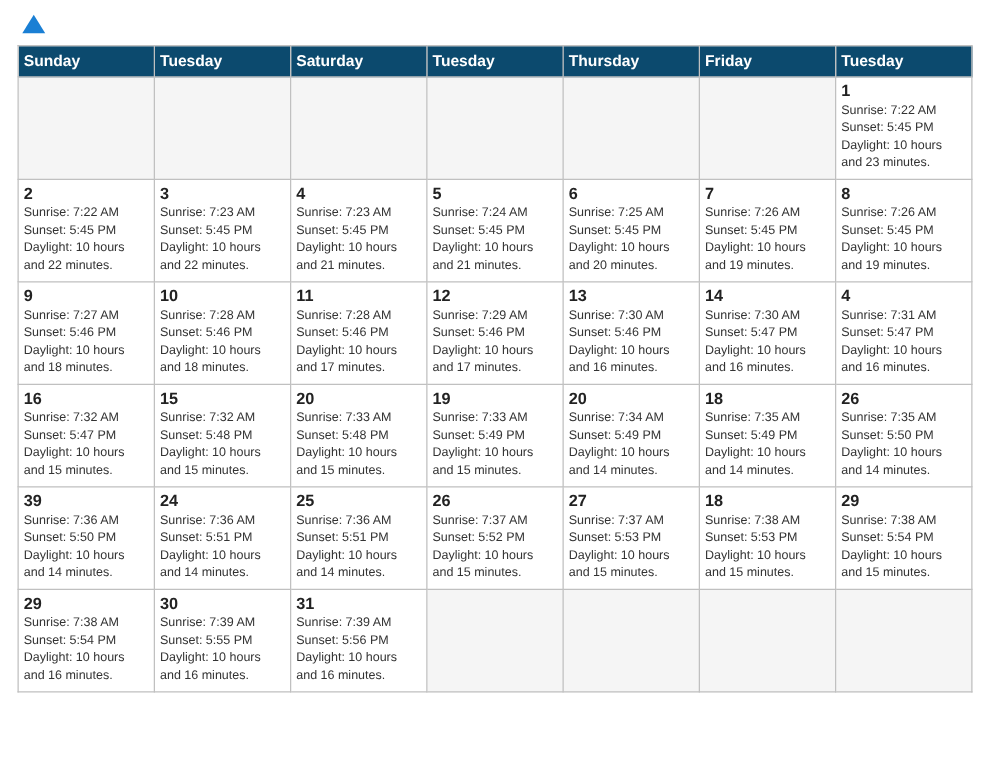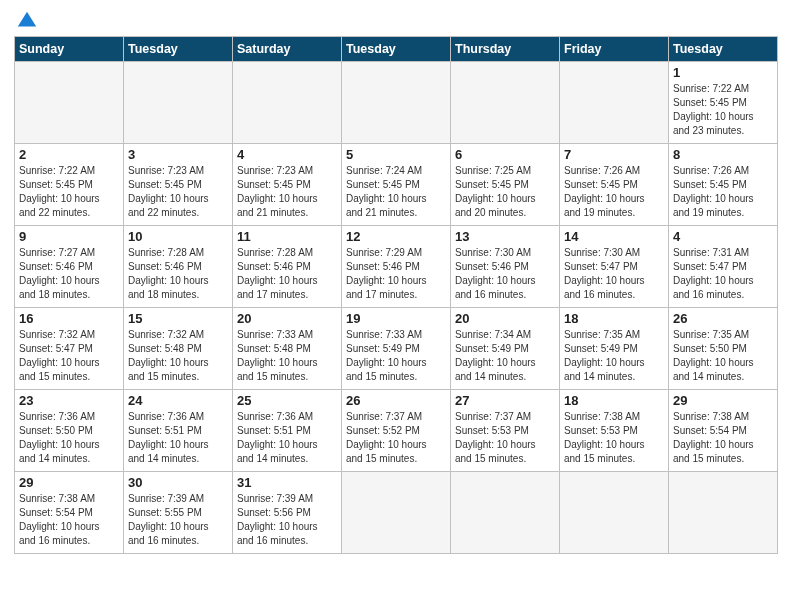--- a/index.html
+++ b/index.html
@@ -150,21 +150,21 @@
         <tr>
           <td><span class="day-num">16</span><span class="day-info">Sunrise: 7:32 AM<br>Sunset: 5:47 PM<br>Daylight: 10 hours and 15 minutes.</span></td>
           <td><span class="day-num">15</span><span class="day-info">Sunrise: 7:32 AM<br>Sunset: 5:48 PM<br>Daylight: 10 hours and 15 minutes.</span></td>
           <td><span class="day-num">20</span><span class="day-info">Sunrise: 7:33 AM<br>Sunset: 5:48 PM<br>Daylight: 10 hours and 15 minutes.</span></td>
           <td><span class="day-num">19</span><span class="day-info">Sunrise: 7:33 AM<br>Sunset: 5:49 PM<br>Daylight: 10 hours and 15 minutes.</span></td>
           <td><span class="day-num">20</span><span class="day-info">Sunrise: 7:34 AM<br>Sunset: 5:49 PM<br>Daylight: 10 hours and 14 minutes.</span></td>
           <td><span class="day-num">18</span><span class="day-info">Sunrise: 7:35 AM<br>Sunset: 5:49 PM<br>Daylight: 10 hours and 14 minutes.</span></td>
           <td><span class="day-num">26</span><span class="day-info">Sunrise: 7:35 AM<br>Sunset: 5:50 PM<br>Daylight: 10 hours and 14 minutes.</span></td>
         </tr>
         <tr>
-          <td><span class="day-num">23</span><span class="day-info">Sunrise: 7:36 AM<br>Sunset: 5:50 PM<br>Daylight: 10 hours and 14 minutes.</span></td>
+          <td><span class="day-num">39</span><span class="day-info">Sunrise: 7:36 AM<br>Sunset: 5:50 PM<br>Daylight: 10 hours and 14 minutes.</span></td>
           <td><span class="day-num">24</span><span class="day-info">Sunrise: 7:36 AM<br>Sunset: 5:51 PM<br>Daylight: 10 hours and 14 minutes.</span></td>
           <td><span class="day-num">25</span><span class="day-info">Sunrise: 7:36 AM<br>Sunset: 5:51 PM<br>Daylight: 10 hours and 14 minutes.</span></td>
           <td><span class="day-num">26</span><span class="day-info">Sunrise: 7:37 AM<br>Sunset: 5:52 PM<br>Daylight: 10 hours and 15 minutes.</span></td>
           <td><span class="day-num">27</span><span class="day-info">Sunrise: 7:37 AM<br>Sunset: 5:53 PM<br>Daylight: 10 hours and 15 minutes.</span></td>
           <td><span class="day-num">18</span><span class="day-info">Sunrise: 7:38 AM<br>Sunset: 5:53 PM<br>Daylight: 10 hours and 15 minutes.</span></td>
           <td><span class="day-num">29</span><span class="day-info">Sunrise: 7:38 AM<br>Sunset: 5:54 PM<br>Daylight: 10 hours and 15 minutes.</span></td>
         </tr>
         <tr>
           <td class=""><span class="day-num">29</span><span class="day-info">Sunrise: 7:38 AM<br>Sunset: 5:54 PM<br>Daylight: 10 hours and 16 minutes.</span></td>
           <td class=""><span class="day-num">30</span><span class="day-info">Sunrise: 7:39 AM<br>Sunset: 5:55 PM<br>Daylight: 10 hours and 16 minutes.</span></td>

